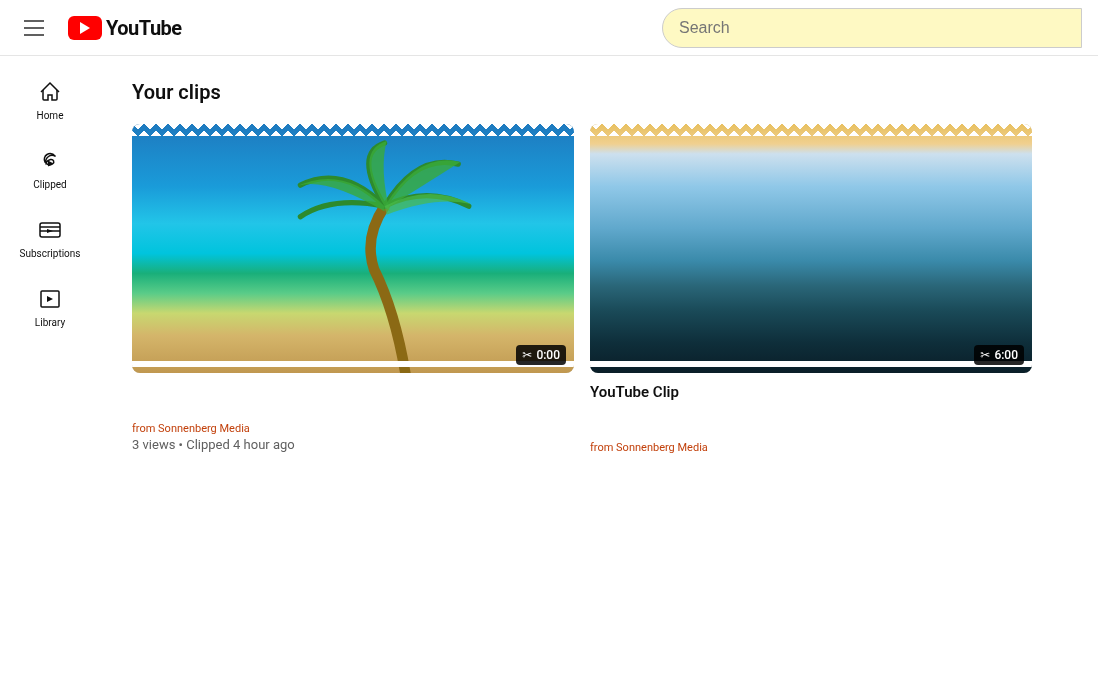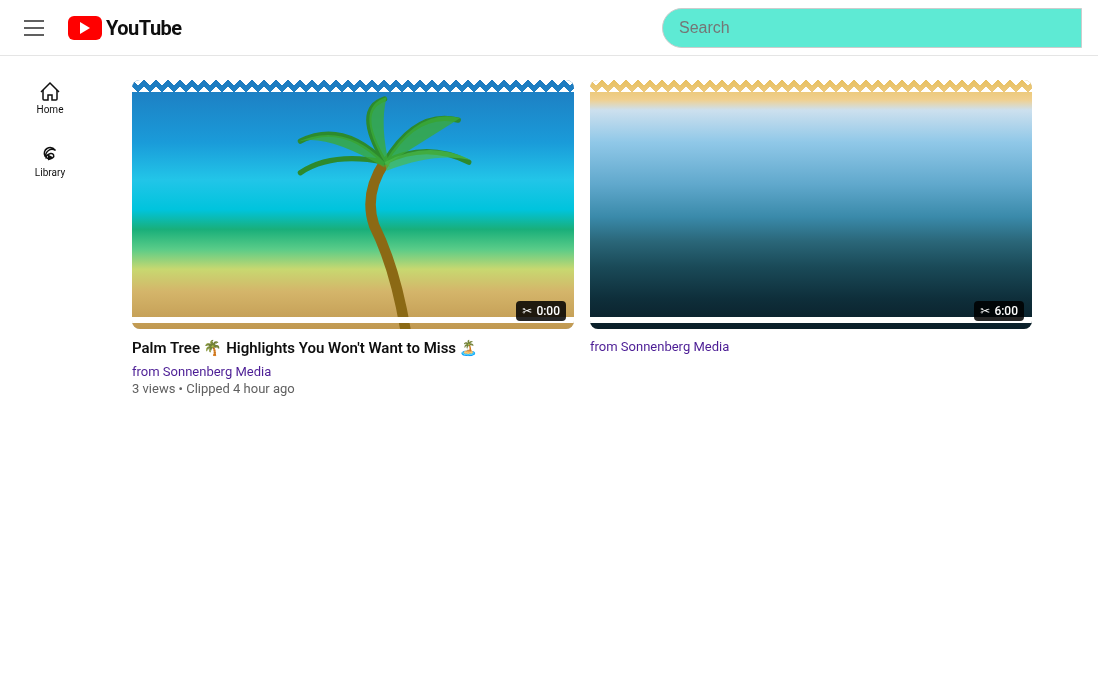--- a/index.html
+++ b/index.html
@@ -50,21 +50,21 @@
     .search-bar {
       margin-left: auto;
       display: flex; align-items: center;
     }
     .search-input {
       width: 420px; height: 40px;
       border: 1px solid #ccc; border-radius: 40px 0 0 40px;
       padding: 0 16px;
       font-size: 16px; color: #606060;
       outline: none;
-      background: #5eead4;
+      background: #fef9c3;
     }
 
     
     .app-layout {
       display: flex;
       padding-top: 56px;
     }
 
     
     .sidebar {
@@ -78,20 +78,21 @@
       position: fixed;
       top: 56px; left: 0;
       background: #fff;
     }
     .sidebar-item {
       display: flex; flex-direction: column; align-items: center;
       padding: 12px 16px;
       border-radius: 10px;
       cursor: pointer;
       width: 90px;
+      gap: 6px;
     }
     .sidebar-icon {
       width: 24px; height: 24px;
       display: flex; align-items: center; justify-content: center;
     }
     .sidebar-label {
       font-size: 10px; color: #0f0f0f; text-align: center;
     }
 
     
@@ -159,22 +160,23 @@
     .scissors-icon {
       font-size: 12px;
     }
 
     .clip-info { padding: 10px 0 0; }
     .clip-title {
       font-size: 15px; font-weight: 600; line-height: 1.3;
       margin-bottom: 6px;
     }
     .clip-source {
-      font-size: 13px; color: #4c1d95;
+      font-size: 11px; color: #c2410c;
       margin-bottom: 2px;
+      margin-top: 39px;
     }
     .clip-meta {
       font-size: 13px; color: #606060;
     }
   </style>
 </head>
 <body>
 
 <header class="header">
   <div class="header-left">
@@ -207,28 +209,49 @@
       <span class="sidebar-label">Home</span>
     </div>
 
     <div class="sidebar-item">
       <div class="sidebar-icon">
         <svg width="24" height="24" viewBox="0 0 24 24" fill="none">
           <path d="M17.5 7.5C17.5 7.5 14 5 10.5 7.5C7 10 8 14 8 14C8 14 9.5 11 12.5 10.5C15.5 10 17 13 14.5 15C12 17 8.5 15.5 7 13C5.5 10.5 6.5 7 9 5.5C11.5 4 15 4.5 17.5 7.5Z" stroke="#0f0f0f" stroke-width="1.5" stroke-linecap="round" fill="none"></path>
           <path d="M10 11.5L15.5 14.5L10 17.5V11.5Z" fill="#0f0f0f"></path>
         </svg>
       </div>
+      <span class="sidebar-label">Clipped</span>
+    </div>
+
+    <div class="sidebar-item">
+      <div class="sidebar-icon">
+        <svg width="24" height="24" viewBox="0 0 24 24" fill="none">
+          <rect x="2" y="5" width="20" height="14" rx="2" stroke="#0f0f0f" stroke-width="1.5"></rect>
+          <line x1="2" y1="9" x2="22" y2="9" stroke="#0f0f0f" stroke-width="1.5"></line>
+          <line x1="2" y1="13" x2="22" y2="13" stroke="#0f0f0f" stroke-width="1.5"></line>
+          <polygon points="9,15 9,11 15,13" fill="#0f0f0f"></polygon>
+        </svg>
+      </div>
+      <span class="sidebar-label">Subscriptions</span>
+    </div>
+
+    <div class="sidebar-item">
+      <div class="sidebar-icon">
+        <svg width="24" height="24" viewBox="0 0 24 24" fill="none">
+          <rect x="3" y="4" width="18" height="16" rx="1" stroke="#0f0f0f" stroke-width="1.5"></rect>
+          <polygon points="9,9 9,15 15,12" fill="#0f0f0f"></polygon>
+        </svg>
+      </div>
       <span class="sidebar-label">Library</span>
     </div>
 
-
-
   </nav>
 
   <main class="main-content">
+    <h1 class="page-title">Your clips</h1>
 
     <div class="clips-grid">
 
       <div class="clip-card">
         <div class="clip-thumbnail">
 
           <div style="position:absolute;top:0;left:0;width:100%;height:100%;background:linear-gradient(180deg,#1e7abf 0%,#1a9bd9 25%,#22c5e8 40%,#00c4dd 52%,#19af7a 60%,#5acc88 68%,#c8d870 76%,#d4b56a 85%,#c09850 100%);"></div>
 
           <svg style="position:absolute;top:0;left:0;width:100%;height:100%" viewBox="0 0 420 240" preserveAspectRatio="xMidYMid slice" fill="none">
 
@@ -244,39 +267,39 @@
             <path d="M240 80 Q210 28 242 18 Q235 45 245 85" fill="#3aaa3a" opacity="0.8"></path>
             <path d="M240 80 Q272 28 312 38 Q285 55 242 82" fill="#3aaa3a" opacity="0.8"></path>
             <path d="M240 80 Q282 58 322 78 Q290 70 242 88" fill="#4aba4a" opacity="0.7"></path>
           </svg>
           <div class="clip-duration">
             <span class="scissors-icon">✂</span>
             <span>0:00</span>
           </div>
         </div>
         <div class="clip-info">
-          <div class="clip-title">Palm Tree 🌴 Highlights You Won't Want to Miss 🏝️</div>
           <div class="clip-source">from Sonnenberg Media</div>
           <div class="clip-meta">
             <span>3 views</span>
             <span> • </span>
             <span>Clipped 4 hour ago</span>
           </div>
         </div>
       </div>
 
       <div class="clip-card">
         <div class="clip-thumbnail">
           <div style="position:absolute;top:0;left:0;width:100%;height:100%;background:linear-gradient(180deg,#e8c060 0%,#f0d090 8%,#cde0ee 12%,#90c8e8 25%,#60a8cc 42%,#3a8aaa 55%,#2a6678 65%,#1a4a58 75%,#0e2e3a 88%,#0a1e28 100%);"></div>
           <div class="clip-duration">
             <span class="scissors-icon">✂</span>
             <span>6:00</span>
           </div>
         </div>
         <div class="clip-info">
+          <div class="clip-title">YouTube Clip</div>
           <div class="clip-source">from Sonnenberg Media</div>
         </div>
       </div>
 
     </div>
   </main>
 
 </div>
 
 </body></html>

